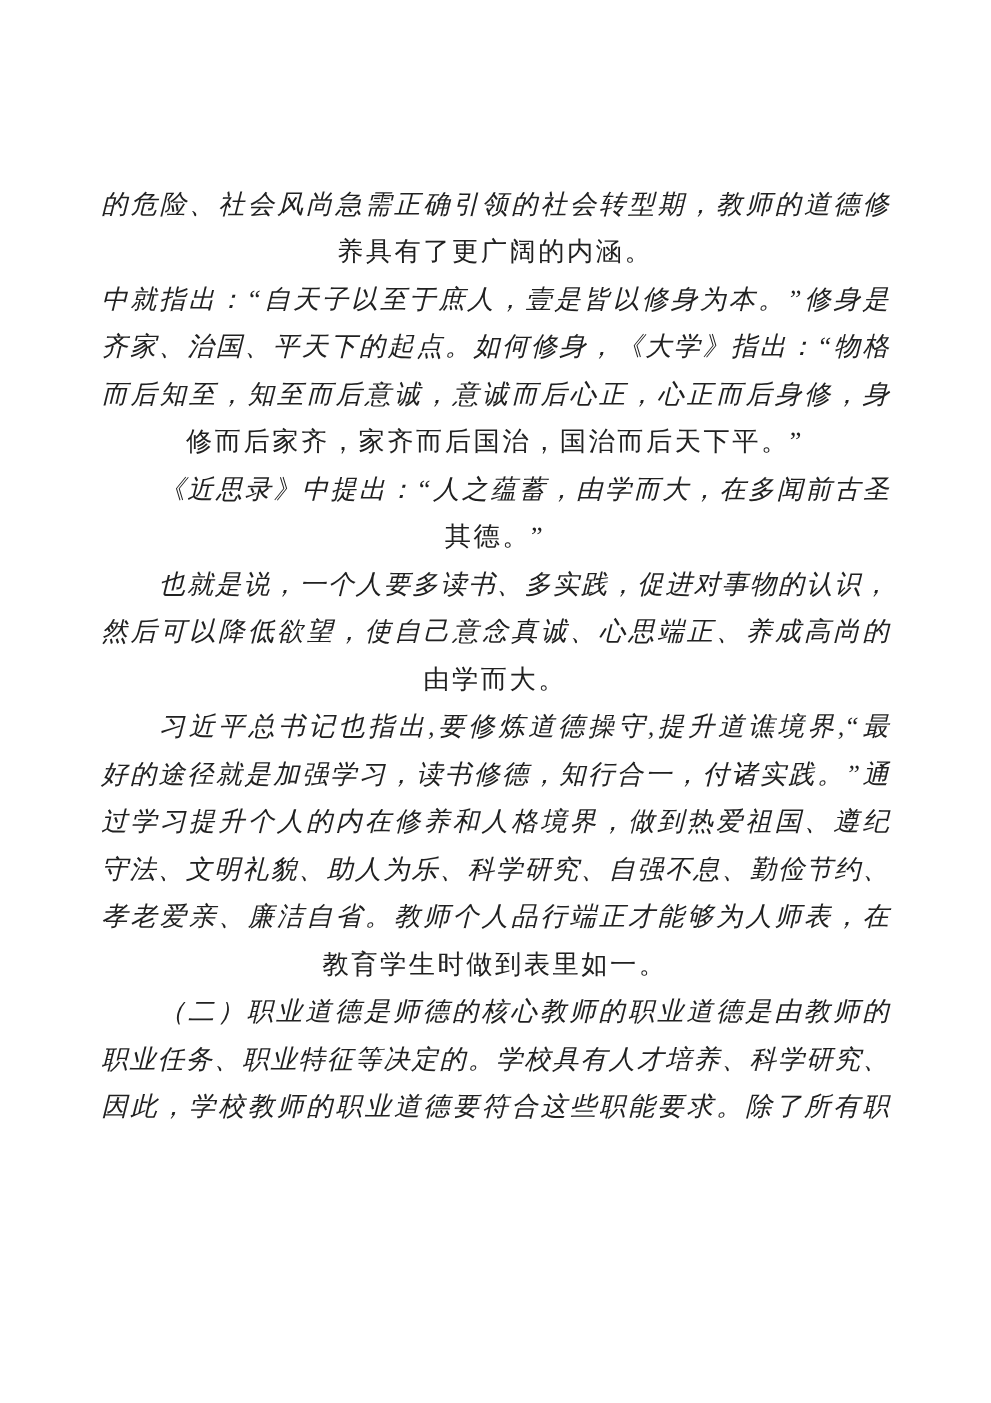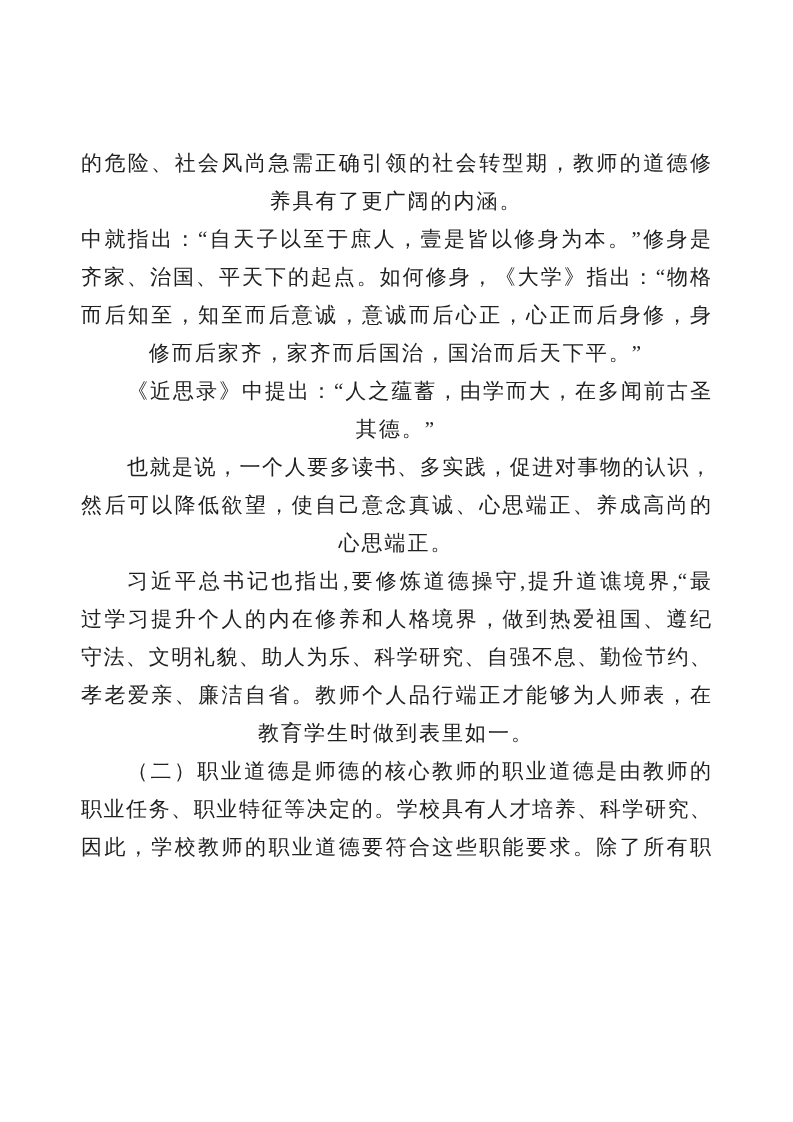--- a/index.html
+++ b/index.html
@@ -30,20 +30,21 @@
   .line {
     height: 38px;
     line-height: 38px;
     font-size: 21px;
     color: #212121;
     font-weight: 400;
   }
   .full {
     text-align: justify;
     text-align-last: justify;
+    font-style: italic;
   }
   .end {
     text-align: center;
     letter-spacing: 2px;
   }
   .indent {
     text-indent: 46px;
   }
 </style>
 </head>
@@ -54,22 +55,23 @@
     <div class="line full">的危险、社会风尚急需正确引领的社会转型期，教师的道德修</div>
     <div class="line end">养具有了更广阔的内涵。</div>
     <div class="line full">中就指出：“自天子以至于庶人，壹是皆以修身为本。”修身是</div>
     <div class="line full">齐家、治国、平天下的起点。如何修身，《大学》指出：“物格</div>
     <div class="line full">而后知至，知至而后意诚，意诚而后心正，心正而后身修，身</div>
     <div class="line end">修而后家齐，家齐而后国治，国治而后天下平。”</div>
     <div class="line full indent">《近思录》中提出：“人之蕴蓄，由学而大，在多闻前古圣</div>
     <div class="line end">其德。”</div>
     <div class="line full indent">也就是说，一个人要多读书、多实践，促进对事物的认识，</div>
     <div class="line full">然后可以降低欲望，使自己意念真诚、心思端正、养成高尚的</div>
-    <div class="line end">心思端正。</div>
+    <div class="line end">由学而大。</div>
     <div class="line full indent">习近平总书记也指出,要修炼道德操守,提升道谯境界,“最</div>
+    <div class="line full">好的途径就是加强学习，读书修德，知行合一，付诸实践。”通</div>
     <div class="line full">过学习提升个人的内在修养和人格境界，做到热爱祖国、遵纪</div>
     <div class="line full">守法、文明礼貌、助人为乐、科学研究、自强不息、勤俭节约、</div>
     <div class="line full">孝老爱亲、廉洁自省。教师个人品行端正才能够为人师表，在</div>
     <div class="line end">教育学生时做到表里如一。</div>
     <div class="line full indent">（二）职业道德是师德的核心教师的职业道德是由教师的</div>
     <div class="line full">职业任务、职业特征等决定的。学校具有人才培养、科学研究、</div>
     <div class="line full">因此，学校教师的职业道德要符合这些职能要求。除了所有职</div>
   </div>
 </div>
 

